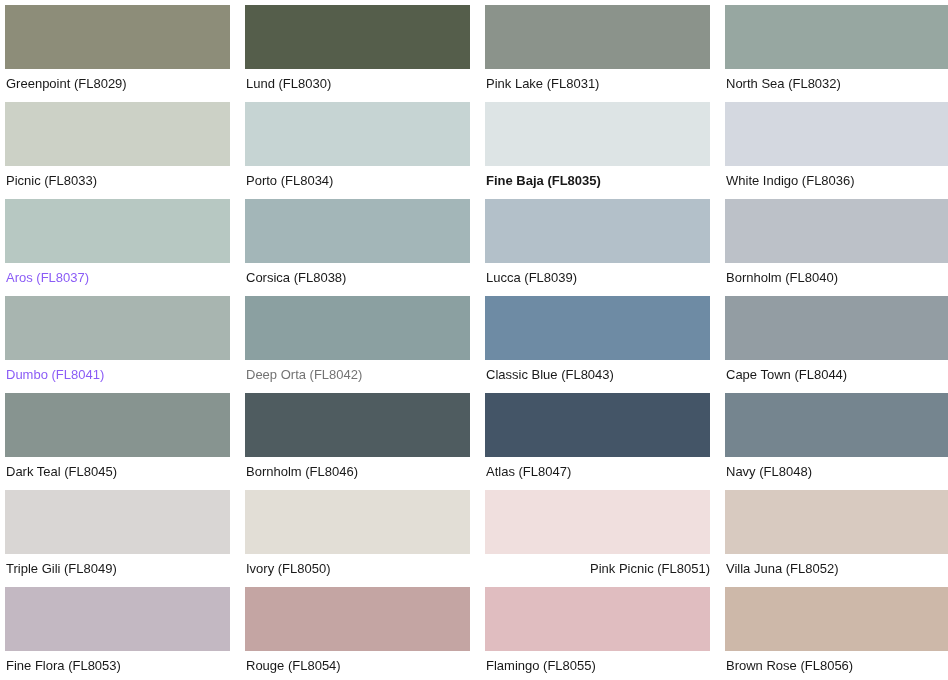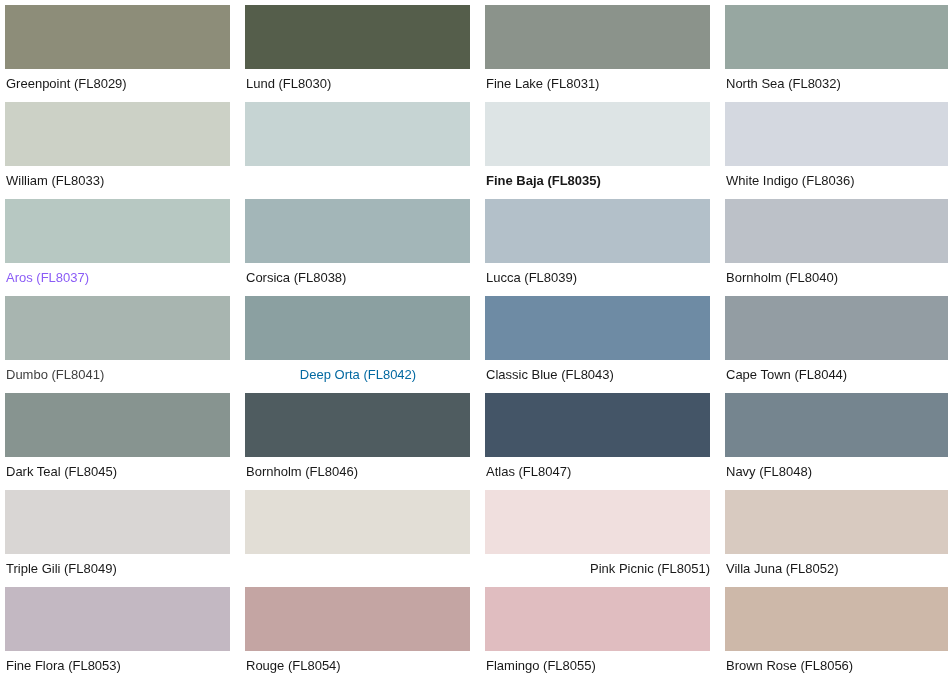--- a/index.html
+++ b/index.html
@@ -53,32 +53,33 @@
     <div class="swatch-cell">
       <div class="swatch-chip" style="background: rgb(141, 141, 121);"></div>
       <div class="swatch-label" style="color: rgb(25, 25, 25);">Greenpoint (FL8029)</div>
     </div>
     <div class="swatch-cell">
       <div class="swatch-chip" style="background: rgb(85, 94, 75);"></div>
       <div class="swatch-label" style="color: rgb(25, 25, 25);">Lund (FL8030)</div>
     </div>
     <div class="swatch-cell">
       <div class="swatch-chip" style="background: rgb(139, 147, 139);"></div>
-      <div class="swatch-label" style="color: rgb(25, 25, 25);">Fine Lake (FL8031)</div>
+      <div class="swatch-label" style="color: rgb(25, 25, 25);">Pink Lake (FL8031)</div>
     </div>
     <div class="swatch-cell">
       <div class="swatch-chip" style="background: rgb(151, 167, 161);"></div>
       <div class="swatch-label" style="color: rgb(25, 25, 25);">North Sea (FL8032)</div>
     </div>
     <div class="swatch-cell">
       <div class="swatch-chip" style="background: rgb(204, 209, 198);"></div>
-      <div class="swatch-label" style="color: rgb(25, 25, 25);">William (FL8033)</div>
+      <div class="swatch-label" style="color: rgb(25, 25, 25);">Picnic (FL8033)</div>
     </div>
     <div class="swatch-cell">
       <div class="swatch-chip" style="background: rgb(198, 212, 211);"></div>
+      <div class="swatch-label" style="color: rgb(25, 25, 25);">Porto (FL8034)</div>
     </div>
     <div class="swatch-cell">
       <div class="swatch-chip" style="background: rgb(221, 228, 229);"></div>
       <div class="swatch-label" style="color: rgb(25, 25, 25); font-weight: bold;">Fine Baja (FL8035)</div>
     </div>
     <div class="swatch-cell">
       <div class="swatch-chip" style="background: rgb(212, 216, 224);"></div>
       <div class="swatch-label" style="color: rgb(25, 25, 25);">White Indigo (FL8036)</div>
     </div>
     <div class="swatch-cell">
@@ -92,25 +93,25 @@
     <div class="swatch-cell">
       <div class="swatch-chip" style="background: rgb(179, 192, 201);"></div>
       <div class="swatch-label" style="color: rgb(25, 25, 25);">Lucca (FL8039)</div>
     </div>
     <div class="swatch-cell">
       <div class="swatch-chip" style="background: rgb(188, 193, 200);"></div>
       <div class="swatch-label" style="color: rgb(25, 25, 25);">Bornholm (FL8040)</div>
     </div>
     <div class="swatch-cell">
       <div class="swatch-chip" style="background: rgb(168, 181, 176);"></div>
-      <div class="swatch-label" style="color: #404040;">Dumbo (FL8041)</div>
+      <div class="swatch-label" style="color: #8b5cf6;">Dumbo (FL8041)</div>
     </div>
     <div class="swatch-cell">
       <div class="swatch-chip" style="background: rgb(139, 160, 161);"></div>
-      <div class="swatch-label" style="color: #0369a1; text-align: center;">Deep Orta (FL8042)</div>
+      <div class="swatch-label" style="color: #737373;">Deep Orta (FL8042)</div>
     </div>
     <div class="swatch-cell">
       <div class="swatch-chip" style="background: rgb(110, 139, 164);"></div>
       <div class="swatch-label" style="color: rgb(25, 25, 25);">Classic Blue (FL8043)</div>
     </div>
     <div class="swatch-cell">
       <div class="swatch-chip" style="background: rgb(147, 157, 163);"></div>
       <div class="swatch-label" style="color: rgb(25, 25, 25);">Cape Town (FL8044)</div>
     </div>
     <div class="swatch-cell">
@@ -128,20 +129,21 @@
     <div class="swatch-cell">
       <div class="swatch-chip" style="background: rgb(117, 133, 143);"></div>
       <div class="swatch-label" style="color: rgb(25, 25, 25);">Navy (FL8048)</div>
     </div>
     <div class="swatch-cell">
       <div class="swatch-chip" style="background: rgb(217, 214, 212);"></div>
       <div class="swatch-label" style="color: rgb(25, 25, 25);">Triple Gili (FL8049)</div>
     </div>
     <div class="swatch-cell">
       <div class="swatch-chip" style="background: rgb(226, 222, 214);"></div>
+      <div class="swatch-label" style="color: rgb(25, 25, 25);">Ivory (FL8050)</div>
     </div>
     <div class="swatch-cell">
       <div class="swatch-chip" style="background: rgb(240, 223, 222);"></div>
       <div class="swatch-label" style="color: rgb(25, 25, 25); text-align: right;">Pink Picnic (FL8051)</div>
     </div>
     <div class="swatch-cell">
       <div class="swatch-chip" style="background: rgb(216, 202, 192);"></div>
       <div class="swatch-label" style="color: rgb(25, 25, 25);">Villa Juna (FL8052)</div>
     </div>
     <div class="swatch-cell">

